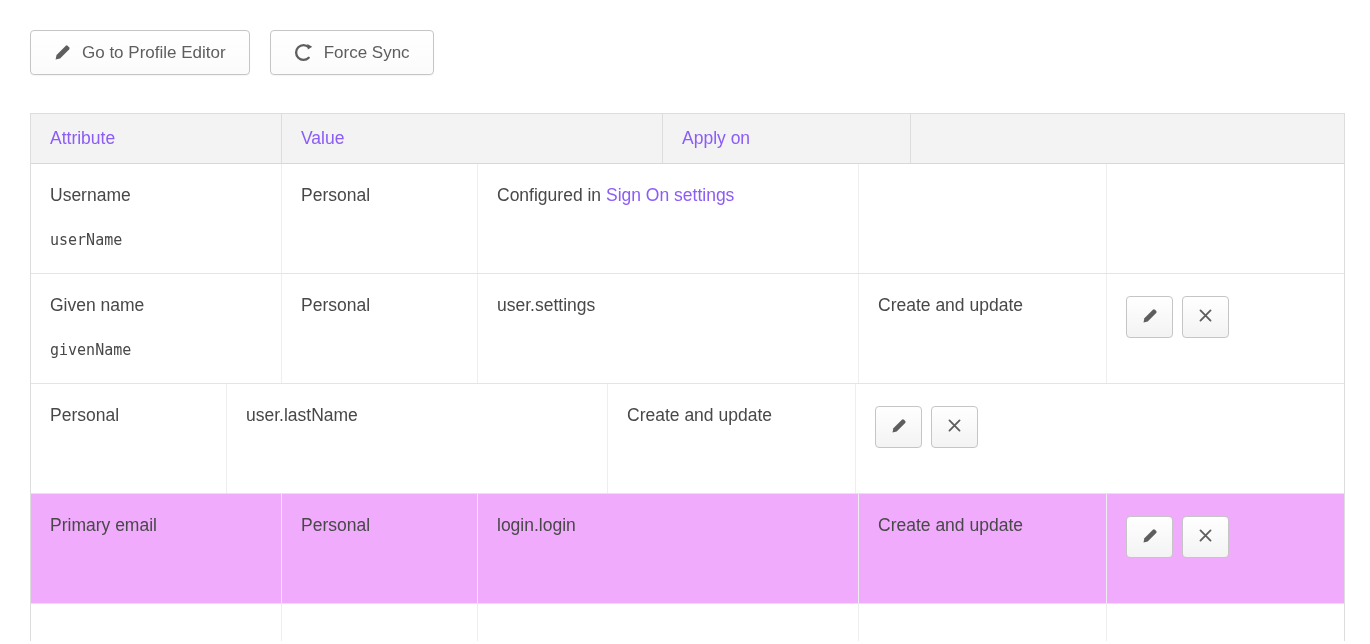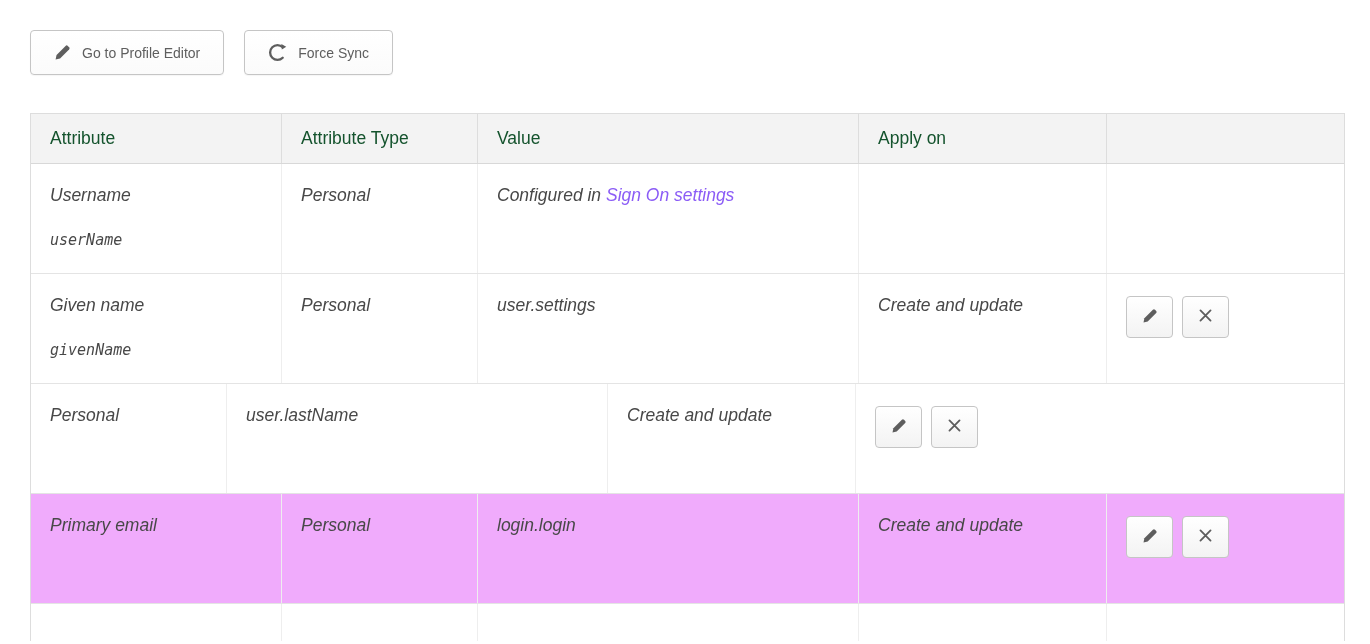--- a/index.html
+++ b/index.html
@@ -20,21 +20,21 @@
   .btn {
     display: inline-flex;
     align-items: center;
     gap: 11px;
     height: 45px;
     padding: 0 23px;
     background: linear-gradient(#ffffff, #fbfbfb);
     border: 1px solid #c5c5c5;
     border-radius: 4px;
     font-family: "Liberation Sans", sans-serif;
-    font-size: 14px;
+    font-size: 17px;
     color: #5e5e5e;
     cursor: pointer;
     box-shadow: 0 1px 1px rgba(0,0,0,0.04);
   }
   .btn .ico { display: inline-flex; align-items: center; }
 
   
   .table {
     width: 1315px;
     border: 1px solid #dddddd;
@@ -45,21 +45,21 @@
     display: flex;
     height: 50px;
     background: #f3f3f3;
     border-bottom: 1px solid #d8d8d8;
   }
   .th {
     display: flex;
     align-items: center;
     padding: 0 19px;
     font-size: 17.5px;
-    color: #14532d;
+    color: #8b5cf6;
     border-right: 1px solid #dddddd;
     height: 100%;
   }
   .th:last-child { border-right: none; }
 
   .col-attr   { width: 251px; }
   .col-type   { width: 196px; }
   .col-value  { width: 381px; }
   .col-apply  { width: 248px; }
   .col-actions{ flex: 1; }
@@ -69,21 +69,20 @@
     min-height: 110px;
     border-bottom: 1px solid #e4e4e4;
     background: #ffffff;
   }
   .tbody > .tr:nth-child(4) { background: #f0abfc; }
   .td {
     padding: 21px 19px 18px 19px;
     font-size: 17.5px;
     color: #484848;
     border-right: 1px solid #eeeeee;
-    font-style: italic;
   }
   .td:last-child { border-right: none; }
 
   .attr-label { font-size: 17.5px; margin-bottom: 25px; }
   .attr-var {
     font-family: "DejaVu Sans Mono", monospace;
     font-size: 15px;
     color: #484848;
   }
   .link {
@@ -142,21 +141,20 @@
         </svg>
       </span>
       <span>Force Sync</span>
     </button>
   </div>
 
   <div class="table">
 
     <div class="thead">
       <div class="th col-attr">Attribute</div>
-      <div class="th col-type">Attribute Type</div>
       <div class="th col-value">Value</div>
       <div class="th col-apply">Apply on</div>
       <div class="th col-actions"></div>
     </div>
 
     <div class="tbody">
 
       <div class="tr">
         <div class="td col-attr">
           <div class="attr-label">Username</div>

